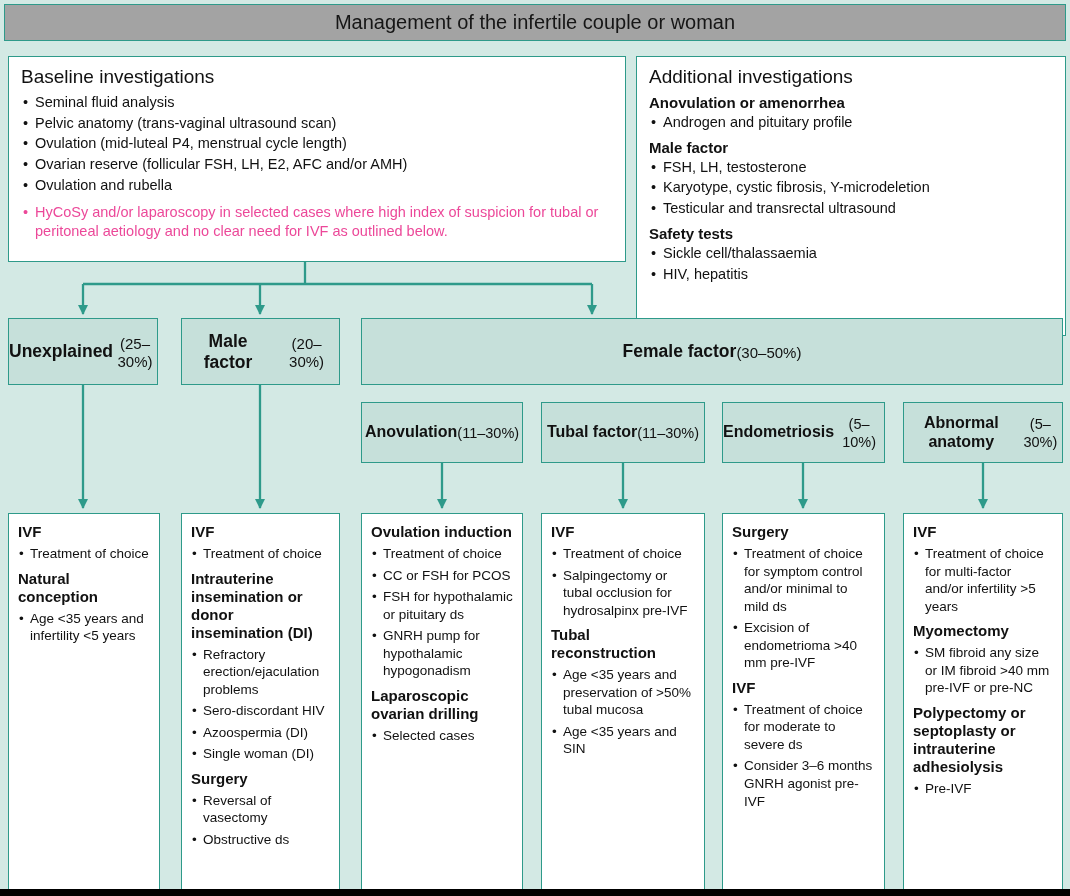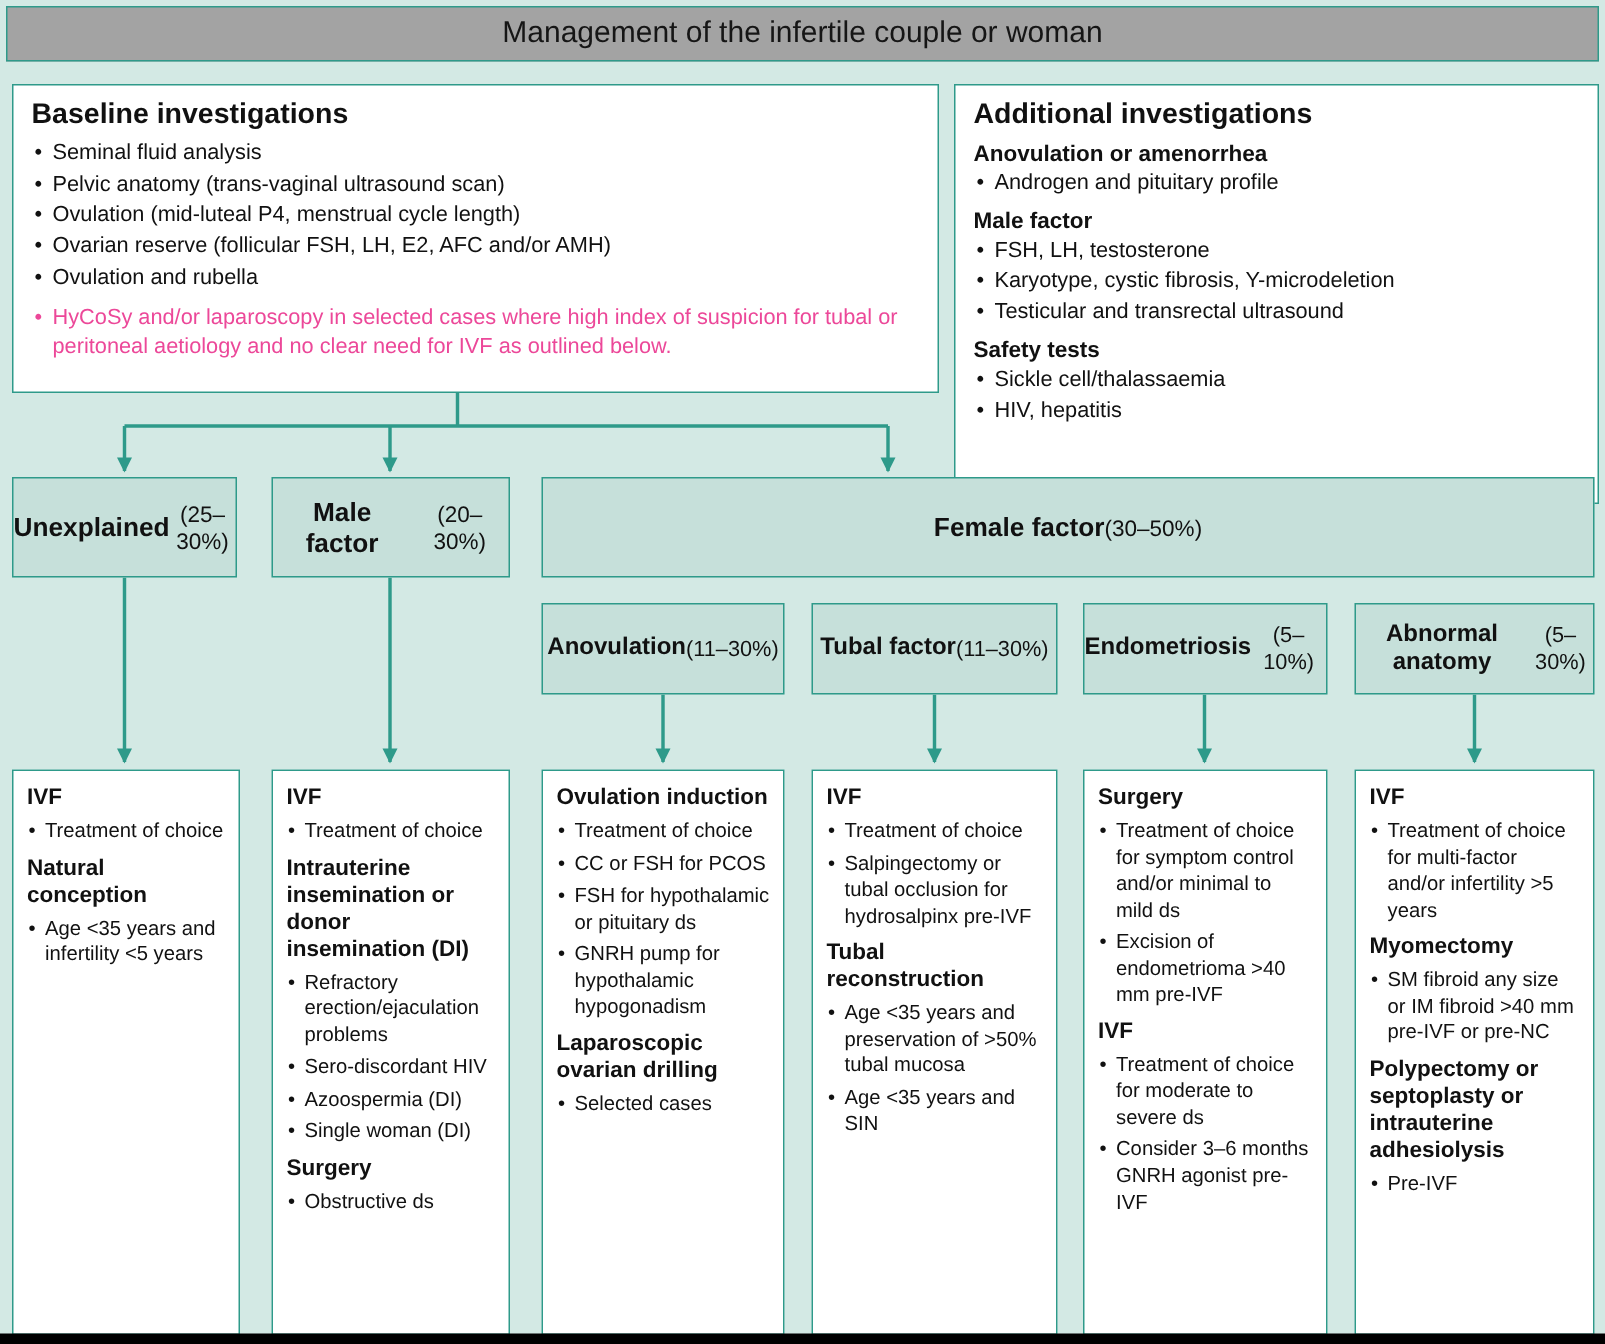--- a/index.html
+++ b/index.html
@@ -16,21 +16,21 @@
     position: absolute; left: 4px; top: 4px; width: 1062px; height: 37px;
     background: #a3a3a3; border: 1.5px solid #2e9a8a;
     display: flex; align-items: center; justify-content: center;
     font-size: 20px; color: #161616; z-index: 2;
   }
   .box {
     position: absolute; background: #ffffff; border: 1.5px solid #2e9a8a;
     overflow: hidden; z-index: 2;
   }
   .pad { padding: 9px 12px; }
-  .h1 { font-size: 19px; font-weight: bold; margin-bottom: 5px; }
+  .h1 { font-size: 19px; font-weight: normal; margin-bottom: 5px; }
   .h2 { font-size: 15px; font-weight: bold; margin-top: 6px; line-height: 1.2; }
   .li {
     position: relative; padding-left: 14px;
     font-size: 14.5px; line-height: 1.36; margin: 1px 0;
   }
   .li::before { content: "\2022"; position: absolute; left: 2px; }
   .li.hl { color: #ec4899; margin-top: 7px; }
   .node {
     position: absolute; background: #c6e0da; border: 1.5px solid #2e9a8a;
     display: flex; flex-direction: row; align-items: center; justify-content: center;
@@ -139,20 +139,21 @@
 
   <div class="box treat" style="left:181px;top:513px;width:159px;height:377px">
     <div class="h2">IVF</div>
     <div class="li">Treatment of choice</div>
     <div class="h2">Intrauterine insemination or donor insemination (DI)</div>
     <div class="li">Refractory erection/ejaculation problems</div>
     <div class="li">Sero-discordant HIV</div>
     <div class="li">Azoospermia (DI)</div>
     <div class="li">Single woman (DI)</div>
     <div class="h2">Surgery</div>
+    <div class="li">Reversal of vasectomy</div>
     <div class="li">Obstructive ds</div>
   </div>
 
   <div class="box treat" style="left:361px;top:513px;width:162px;height:377px">
     <div class="h2">Ovulation induction</div>
     <div class="li">Treatment of choice</div>
     <div class="li">CC or FSH for PCOS</div>
     <div class="li">FSH for hypothalamic or pituitary ds</div>
     <div class="li">GNRH pump for hypothalamic hypogonadism</div>
     <div class="h2">Laparoscopic ovarian drilling</div>

